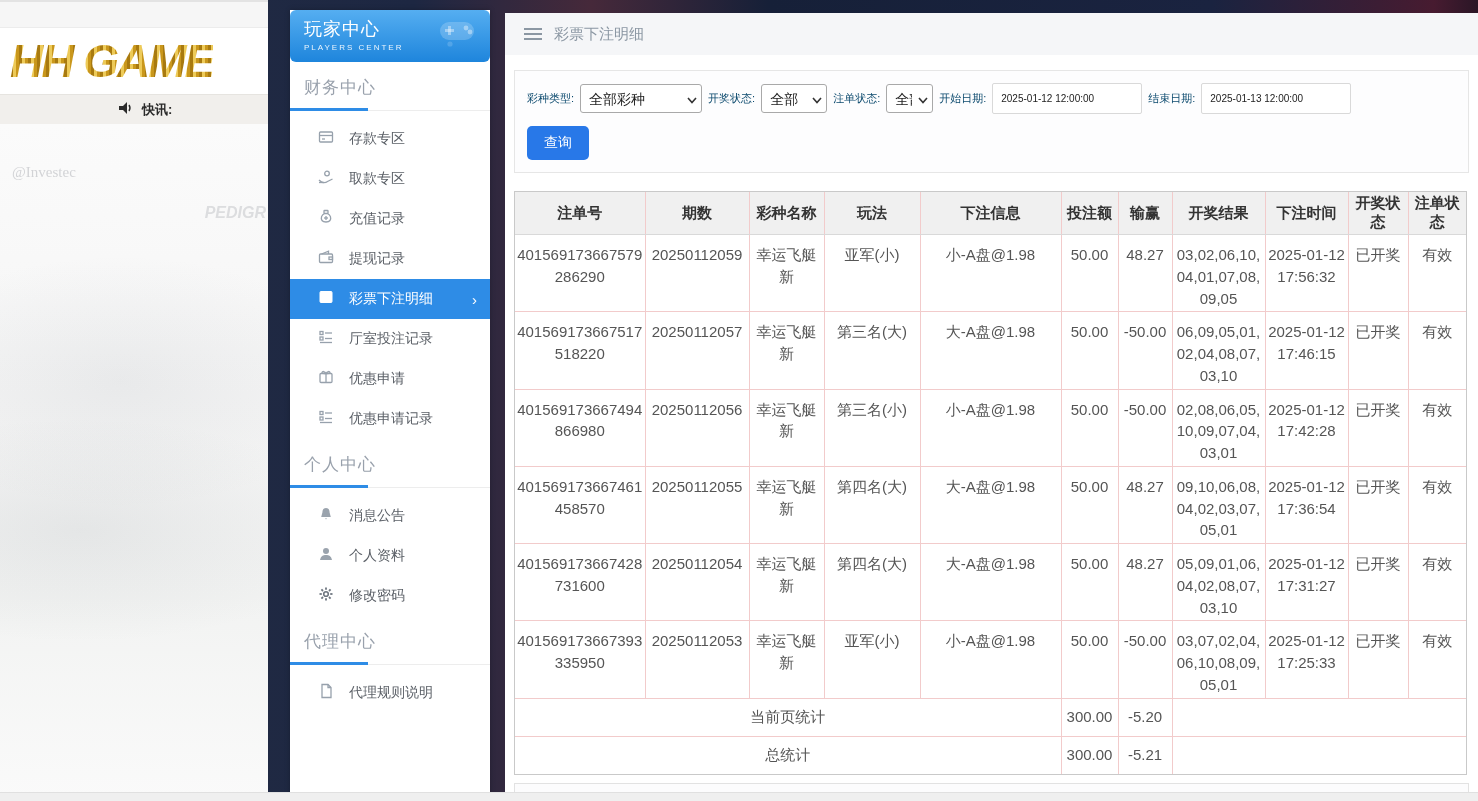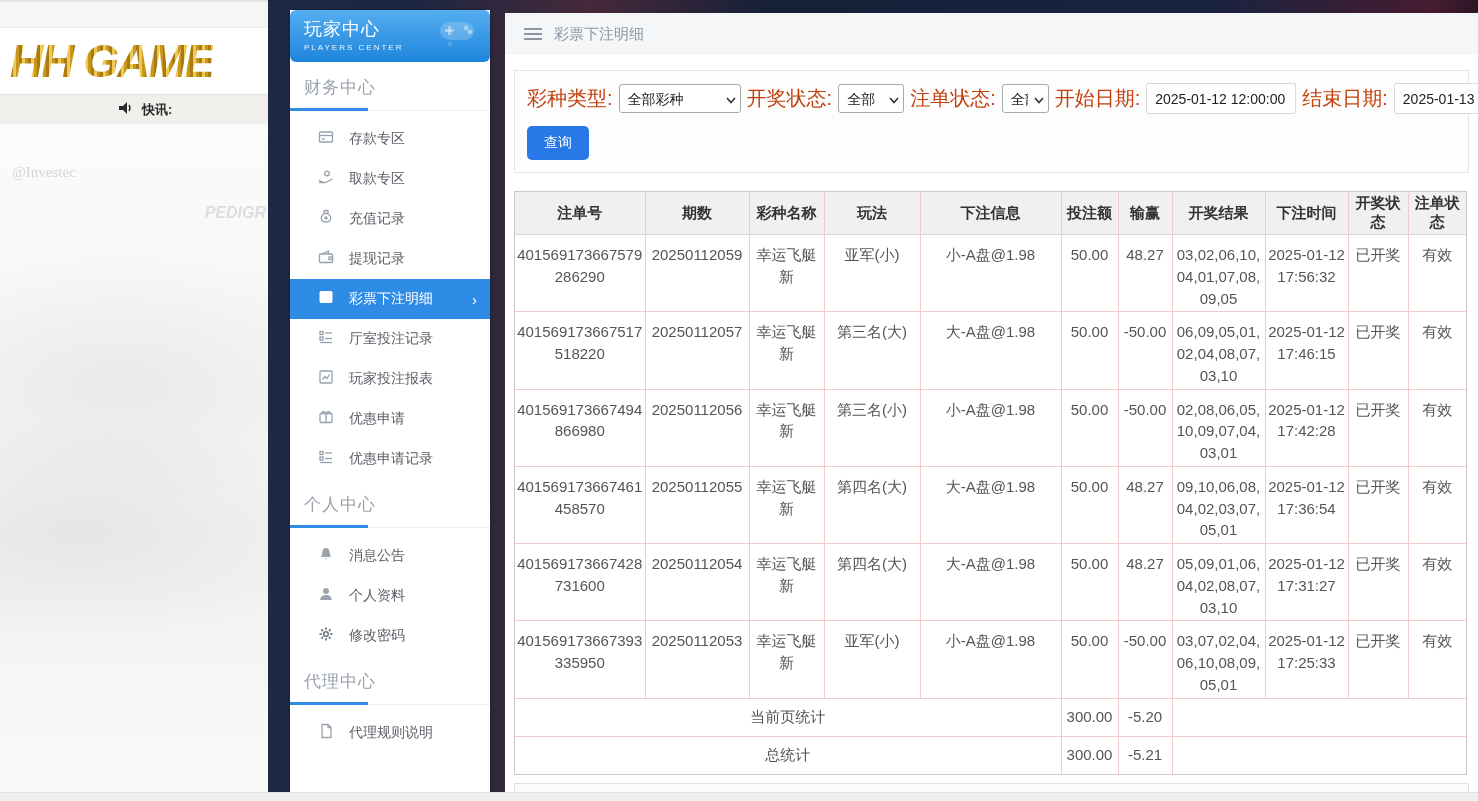--- a/index.html
+++ b/index.html
@@ -49,27 +49,27 @@
 
   
   .main { position:absolute; left:505px; top:13px; width:973px; height:788px; background:#fff; overflow:hidden; }
   .main-topbar { height:42px; background:#f5f6f8; display:flex; align-items:center; gap:12px; padding-left:19px; }
   .hamburger { width:18px; display:flex; flex-direction:column; gap:3px; cursor:pointer; }
   .hamburger i { display:block; height:2px; background:#8b97a3; }
   .main-title { font-size:15px; color:#8b97a3; }
 
   .filter-panel { margin:15px 9px 0 9px; border:1px solid #e6e6e6; background:#fdfdfe; padding:12px 12px 12px 12px; }
   .filter-row { display:flex; align-items:center; gap:6px; flex-wrap:nowrap; }
-  .f-label { font-size:20px; color:#c2410c; white-space:nowrap; }
+  .f-label { font-size:11px; color:#0c4a6e; white-space:nowrap; }
   .select-wrap { position:relative; display:inline-block; }
   .select-wrap select { appearance:none; -webkit-appearance:none; font-family:inherit; font-size:14px; color:#222;
        border:1px solid #a9a9a9; border-radius:3px; background:#fff; height:29px; padding:0 20px 0 8px; }
   .sel-lottery select { width:122px; } .sel-draw select { width:66px; } .sel-bet select { width:47px; }
   .select-arrow { position:absolute; right:5px; top:50%; transform:translateY(-50%); pointer-events:none; }
-  .date-input { font-family:inherit; font-size:14px; color:#222; border:1px solid #d9d9d9; border-radius:2px;
+  .date-input { font-family:inherit; font-size:10px; color:#222; border:1px solid #d9d9d9; border-radius:2px;
                 height:31px; width:150px; padding:0 8px; }
   .search-btn { margin-top:12px; background:var(--btn,#2878e8); color:#fff; border:none; border-radius:5px;
                 font-size:14px; font-family:inherit; padding:8px 17px; cursor:pointer; }
 
   .table-wrap { margin:18px 9px 0 9px; border:1px solid #c9c9c9; width:953px; }
   table { border-collapse:collapse; table-layout:fixed; width:951px; }
   th { background:#f0f0f0; font-size:15px; font-weight:bold; color:#333; height:40px;
        border-right:1px solid var(--tborder,#f2cbcb); border-bottom:1px solid #d9d9d9; padding:2px; }
   th:last-child { border-right:none; }
   td { font-size:15px; color:#555; text-align:center; vertical-align:top; padding:9px 2px 2px 2px;
@@ -179,27 +179,20 @@
         </div>
         <div class="side-item">
           <span><svg width="16" height="16" viewBox="0 0 16 16">
               <rect x="2" y="2.5" width="3" height="3" fill="none" stroke="#97a1ac" stroke-width="1.3"></rect>
               <rect x="2" y="8" width="3" height="3" fill="none" stroke="#97a1ac" stroke-width="1.3"></rect>
               <line x1="7" y1="4" x2="14" y2="4" fill="none" stroke="#97a1ac" stroke-width="1.3"></line>
               <line x1="7" y1="9.5" x2="14" y2="9.5" fill="none" stroke="#97a1ac" stroke-width="1.3"></line>
               <line x1="2" y1="13.5" x2="14" y2="13.5" fill="none" stroke="#97a1ac" stroke-width="1.3"></line>
             </svg></span>
           <span class="lbl">厅室投注记录</span>
-        </div>
-        <div class="side-item">
-          <span><svg width="16" height="16" viewBox="0 0 16 16">
-              <rect x="2" y="2" width="12" height="12" rx="1" fill="none" stroke="#97a1ac" stroke-width="1.3"></rect>
-              <polyline points="4.5,10.5 7,7.5 9,9.5 11.5,5.5" fill="none" stroke="#97a1ac" stroke-width="1.3"></polyline>
-            </svg></span>
-          <span class="lbl">玩家投注报表</span>
         </div>
         <div class="side-item">
           <span><svg width="16" height="16" viewBox="0 0 16 16">
               <rect x="2" y="4.5" width="12" height="9" rx="1" fill="none" stroke="#97a1ac" stroke-width="1.3"></rect>
               <line x1="8" y1="4.5" x2="8" y2="13.5" fill="none" stroke="#97a1ac" stroke-width="1.3"></line>
               <path d="M8,4.5 c-1,-2.5 -4,-2.5 -4,-0.8 c0,1 2,0.8 4,0.8 c2,0 4,0.2 4,-0.8 c0,-1.7 -3,-1.7 -4,0.8" fill="none" stroke="#97a1ac" stroke-width="1.3"></path>
             </svg></span>
           <span class="lbl">优惠申请</span>
         </div>
         <div class="side-item">

